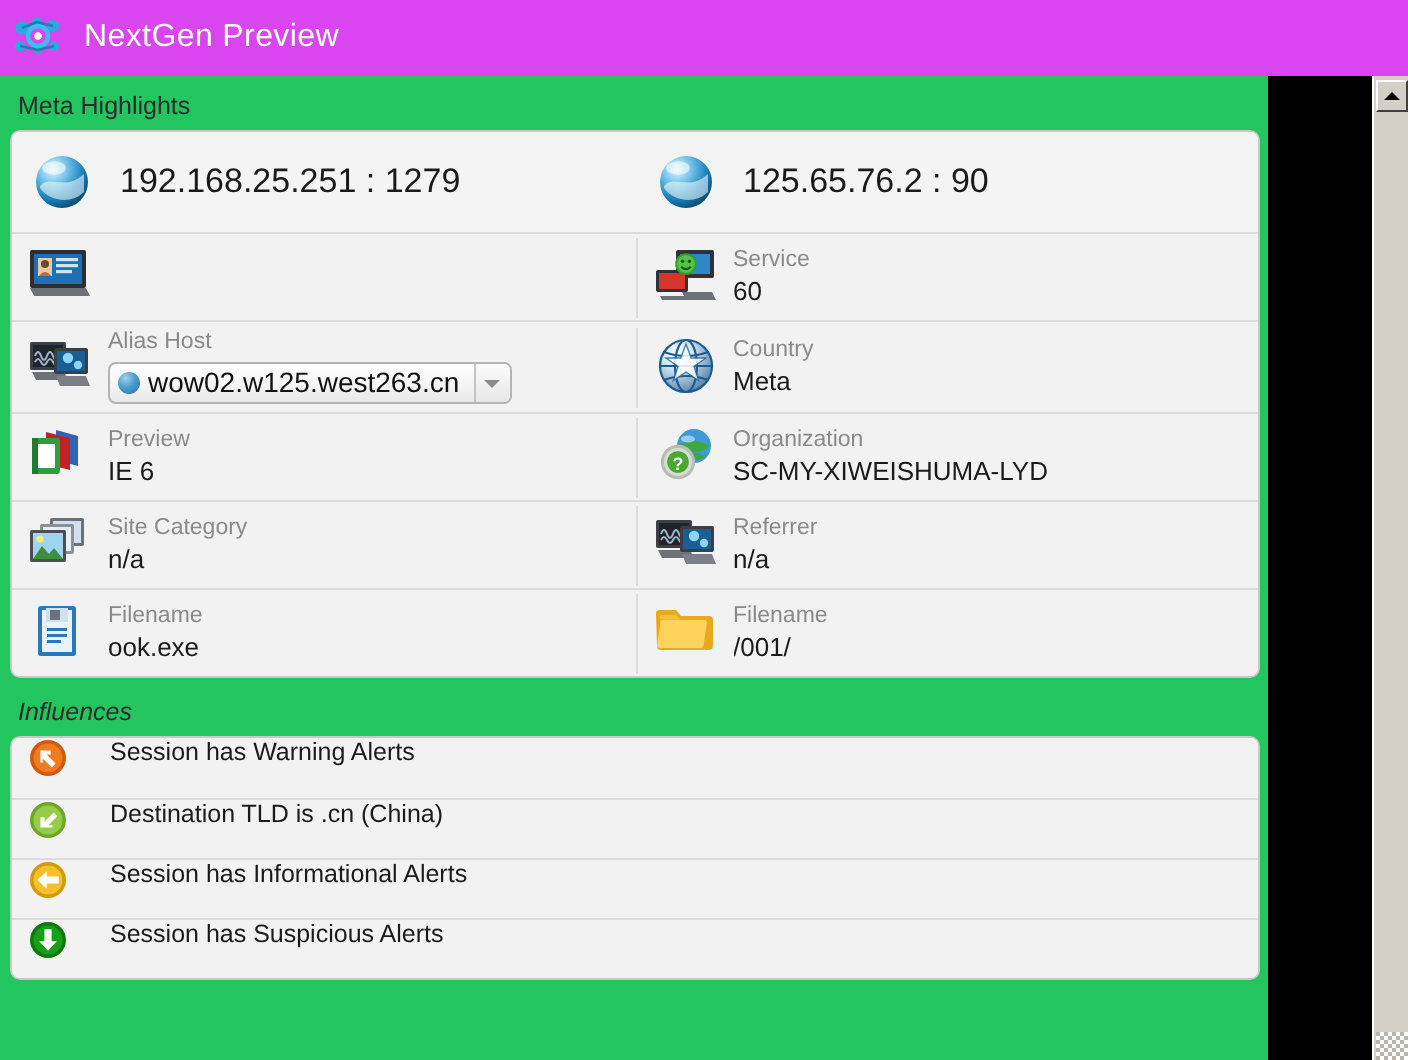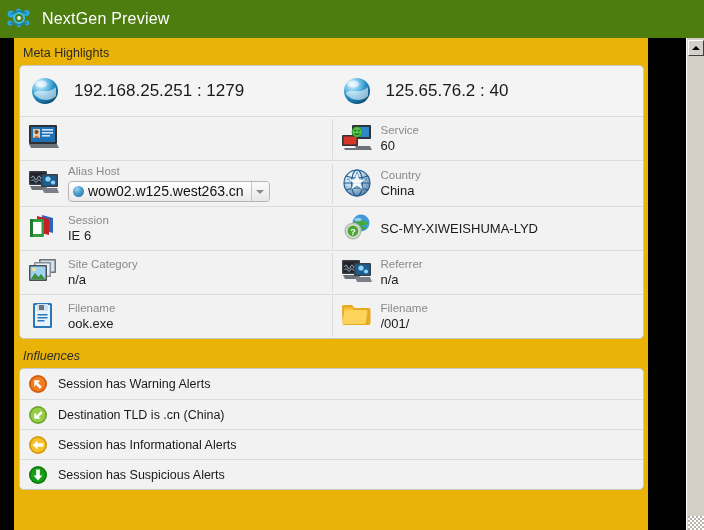--- a/index.html
+++ b/index.html
@@ -13,42 +13,42 @@
   #app {
     position: relative;
     width: 704px; height: 530px;
     background: #000000;
   }
 
   
   .titlebar {
     position: absolute; left: 0; top: 0;
     width: 704px; height: 38px;
-    background: #4d7c0f;
+    background: #d946ef;
     display: flex; align-items: center;
     padding-left: 4px;
   }
   .title-icon {
     width: 30px; height: 30px;
     flex: 0 0 30px;
     position: relative;
   }
   .title-text {
     color: #ffffff;
     font-size: 16px;
     margin-left: 8px;
     letter-spacing: 0.2px;
     white-space: nowrap;
   }
 
   
   .body-area {
-    position: absolute; left: 14px; top: 38px;
+    position: absolute; left: 0; top: 38px;
     width: 634px; height: 492px;
-    background: #eab308;
+    background: #22c55e;
     overflow: hidden;
   }
   .content {
     padding: 4px 4px 0 5px;
   }
 
   .section-title {
     font-size: 12.5px;
     color: #2b2b2b;
     padding: 4px 0 5px 4px;
@@ -146,25 +146,26 @@
   }
   .combo-arrow {
     width: 0; height: 0;
     border-left: 4px solid transparent;
     border-right: 4px solid transparent;
     border-top: 4px solid #8c8c8c;
   }
 
   
   .inf-row {
-    display: flex; align-items: center;
+    display: flex; align-items: flex-start;
     height: 30px;
     border-top: 1px solid #dcdcdc;
     background: #f2f2f2;
     padding-left: 8px;
+    gap: 11px;
   }
   .inf-row:first-child { border-top: none; }
   .inf-ico { flex: 0 0 20px; width: 20px; height: 20px; margin-right: 10px; position: relative; }
   .inf-text { font-size: 12.5px; color: #1a1a1a; white-space: nowrap; }
 
   
   .scrollbar {
     position: absolute; right: 0; top: 38px;
     width: 18px; height: 492px;
     background: #d4d0c8;
@@ -249,21 +250,21 @@
             <div class="big-value">192.168.25.251 : 1279</div>
           </div>
           <div class="cell">
             <div class="ico big">
               <svg width="34" height="34" viewBox="0 0 34 34">
                 <circle cx="17" cy="17" r="13" fill="url(#gl1)"></circle>
                 <path d="M6 19 C11 13, 18 22, 28 13 L28 22 C22 28, 11 27, 6 20 Z" fill="#ffffff" opacity="0.55"></path>
                 <ellipse cx="13" cy="10" rx="6" ry="3.4" fill="#ffffff" opacity="0.55"></ellipse>
               </svg>
             </div>
-            <div class="big-value">125.65.76.2 : 40</div>
+            <div class="big-value">125.65.76.2 : 90</div>
           </div>
         </div>
 
         <div class="row">
           <div class="cell">
             <div class="ico">
               <svg width="32" height="26" viewBox="0 0 32 26">
                 <rect x="1" y="2" width="28" height="19" rx="1" fill="#2d2f33"></rect>
                 <rect x="3" y="4" width="24" height="15" fill="#1f6fb5"></rect>
                 <rect x="5" y="6" width="7" height="9" fill="#e8c9a0"></rect>
@@ -349,55 +350,56 @@
                   <ellipse cx="16" cy="15" rx="5.5" ry="13"></ellipse>
                   <path d="M3 15 L29 15"></path>
                   <path d="M5 8 Q16 12 27 8"></path>
                   <path d="M5 22 Q16 18 27 22"></path>
                 </g>
                 <path d="M16 4 L18.6 11 L26 11 L20 15.2 L22.4 22.4 L16 18 L9.6 22.4 L12 15.2 L6 11 L13.4 11 Z" fill="#ffffff" opacity="0.85" stroke="#2a6ea5" stroke-width="0.7"></path>
               </svg>
             </div>
             <div class="field">
               <span class="field-label">Country</span>
-              <span class="field-value">China</span>
+              <span class="field-value">Meta</span>
             </div>
           </div>
         </div>
 
         <div class="row">
           <div class="cell">
             <div class="ico">
               <svg width="32" height="28" viewBox="0 0 32 28">
                 <path d="M14 2 L25 5 L25 20 L14 17 Z" fill="#2e64b8"></path>
                 <path d="M9 3 L21 6 L21 22 L9 19 Z" fill="#c4202a"></path>
                 <rect x="2" y="6" width="14" height="18" rx="1.5" fill="#2f9e3f"></rect>
                 <rect x="4.5" y="9" width="9" height="12" fill="#ffffff"></rect>
                 <rect x="2" y="6" width="3" height="18" fill="#1f7c2f"></rect>
               </svg>
             </div>
             <div class="field">
-              <span class="field-label">Session</span>
+              <span class="field-label">Preview</span>
               <span class="field-value">IE 6</span>
             </div>
           </div>
           <div class="cell">
             <div class="ico">
               <svg width="32" height="30" viewBox="0 0 32 30">
                 <circle cx="20" cy="10" r="8.5" fill="#3f9ad6"></circle>
                 <path d="M12 10 Q20 5 28 10 Q20 16 12 10 Z" fill="#3fa93f"></path>
                 <path d="M14 14 Q20 12 26 15 Q21 19 14 14 Z" fill="#3fa93f"></path>
                 <ellipse cx="17" cy="6.5" rx="3.5" ry="1.8" fill="#bfe4f7" opacity="0.7"></ellipse>
                 <circle cx="12" cy="18" r="8.6" fill="#b8bdb4"></circle>
                 <circle cx="12" cy="18" r="7" fill="#d8ddd4"></circle>
                 <circle cx="12" cy="18" r="5.4" fill="#4aa832"></circle>
                 <text x="12" y="22" font-size="9" font-weight="bold" text-anchor="middle" fill="#ffffff" font-family="Liberation Sans, sans-serif">?</text>
               </svg>
             </div>
             <div class="field">
+              <span class="field-label">Organization</span>
               <span class="field-value">SC-MY-XIWEISHUMA-LYD</span>
             </div>
           </div>
         </div>
 
         <div class="row">
           <div class="cell">
             <div class="ico">
               <svg width="32" height="28" viewBox="0 0 32 28">
                 <rect x="11" y="2" width="17" height="14" rx="1" fill="#6d7279"></rect>

